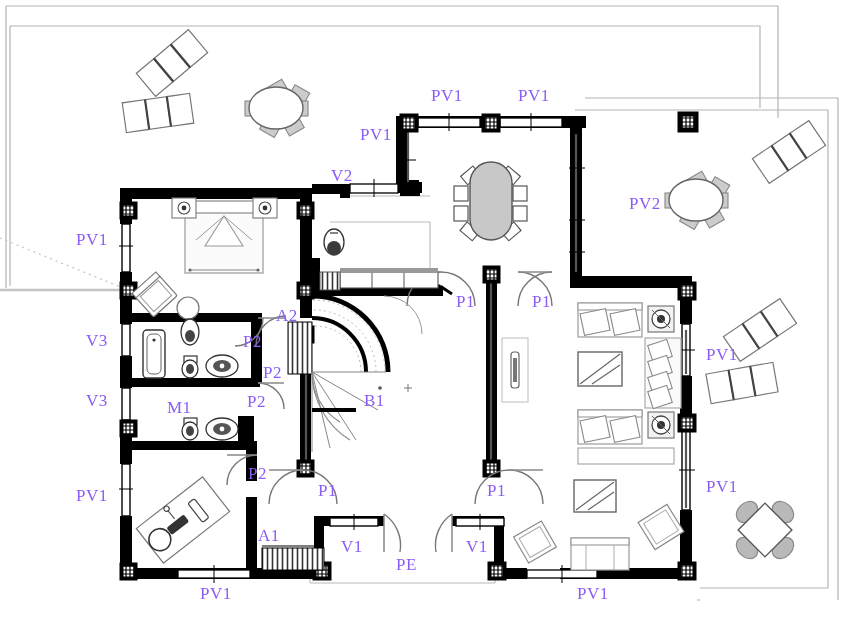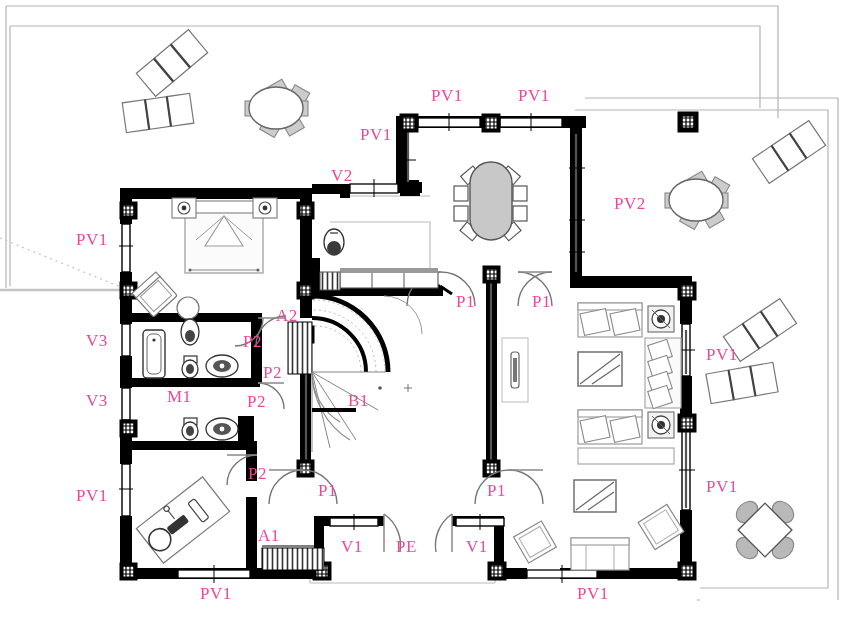--- a/index.html
+++ b/index.html
@@ -1,21 +1,21 @@
 <!DOCTYPE html>
 <html><head>
 <meta charset="utf-8">
 <style>
   html,body{margin:0;padding:0;background:#ffffff;}
   body{width:850px;height:620px;overflow:hidden;
        font-family:"Liberation Serif", serif;}
   #plan{position:relative;width:850px;height:620px;background:#fff;}
   #plan svg{position:absolute;top:0;left:0;}
   .lbl{position:absolute;font-family:"Liberation Serif", serif;
-       font-size:17px;color:#ec4899;white-space:nowrap;letter-spacing:.5px;}
+       font-size:17px;color:#8b5cf6;white-space:nowrap;letter-spacing:.5px;}
 </style>
 </head>
 <body>
 
 <div id="plan">
 
 <svg width="850" height="620" viewBox="0 0 850 620">
   <defs>
     <pattern id="hatchV" width="5" height="5" patternUnits="userSpaceOnUse">
       <rect width="5" height="5" fill="#ffffff"></rect>
@@ -519,28 +519,28 @@
 <div class="lbl" style="left:76px;top:230px">PV1</div>
 <div class="lbl" style="left:86px;top:331px">V3</div>
 <div class="lbl" style="left:86px;top:391px">V3</div>
 <div class="lbl" style="left:76px;top:486px">PV1</div>
 <div class="lbl" style="left:200px;top:584px">PV1</div>
 <div class="lbl" style="left:577px;top:584px">PV1</div>
 <div class="lbl" style="left:331px;top:166px">V2</div>
 <div class="lbl" style="left:360px;top:125px">PV1</div>
 <div class="lbl" style="left:431px;top:86px">PV1</div>
 <div class="lbl" style="left:518px;top:86px">PV1</div>
-<div class="lbl" style="left:614px;top:194px">PV2</div>
+<div class="lbl" style="left:629px;top:194px">PV2</div>
 <div class="lbl" style="left:706px;top:345px">PV1</div>
 <div class="lbl" style="left:706px;top:477px">PV1</div>
 <div class="lbl" style="left:276px;top:306px">A2</div>
 <div class="lbl" style="left:258px;top:526px">A1</div>
-<div class="lbl" style="left:167px;top:387px">M1</div>
-<div class="lbl" style="left:348px;top:391px">B1</div>
-<div class="lbl" style="left:396px;top:537px">PE</div>
+<div class="lbl" style="left:167px;top:398px">M1</div>
+<div class="lbl" style="left:364px;top:391px">B1</div>
+<div class="lbl" style="left:396px;top:555px">PE</div>
 <div class="lbl" style="left:341px;top:537px">V1</div>
 <div class="lbl" style="left:466px;top:537px">V1</div>
 <div class="lbl" style="left:243px;top:332px">P2</div>
 <div class="lbl" style="left:263px;top:363px">P2</div>
 <div class="lbl" style="left:247px;top:392px">P2</div>
 <div class="lbl" style="left:248px;top:464px">P2</div>
 <div class="lbl" style="left:456px;top:292px">P1</div>
 <div class="lbl" style="left:532px;top:292px">P1</div>
 <div class="lbl" style="left:318px;top:481px">P1</div>
 <div class="lbl" style="left:487px;top:481px">P1</div>

